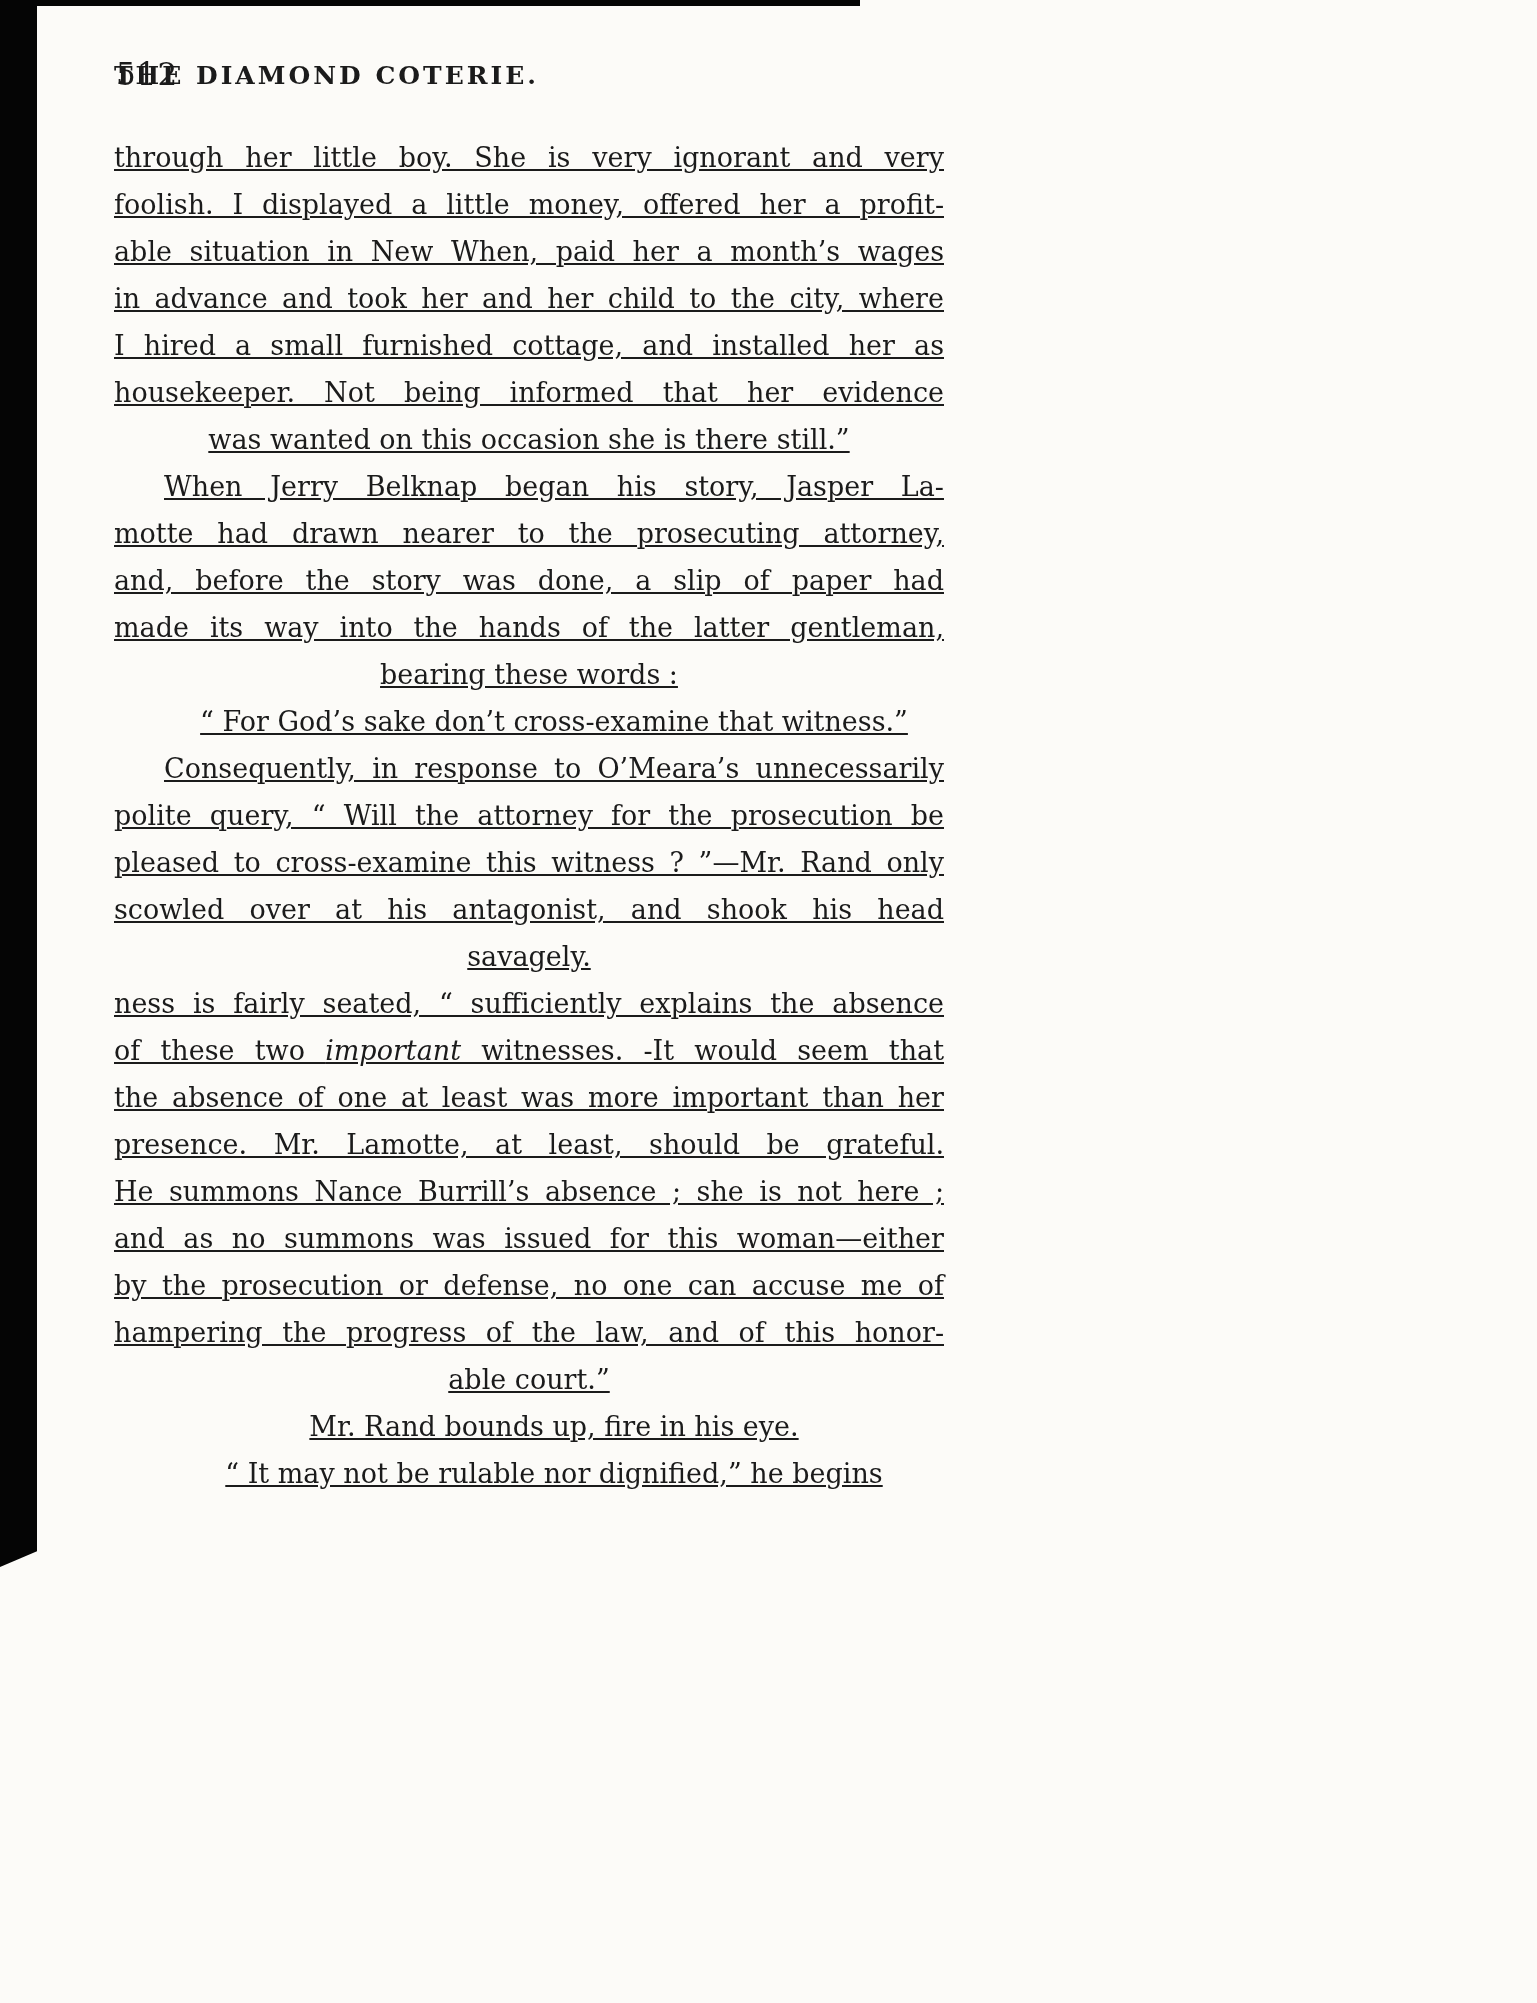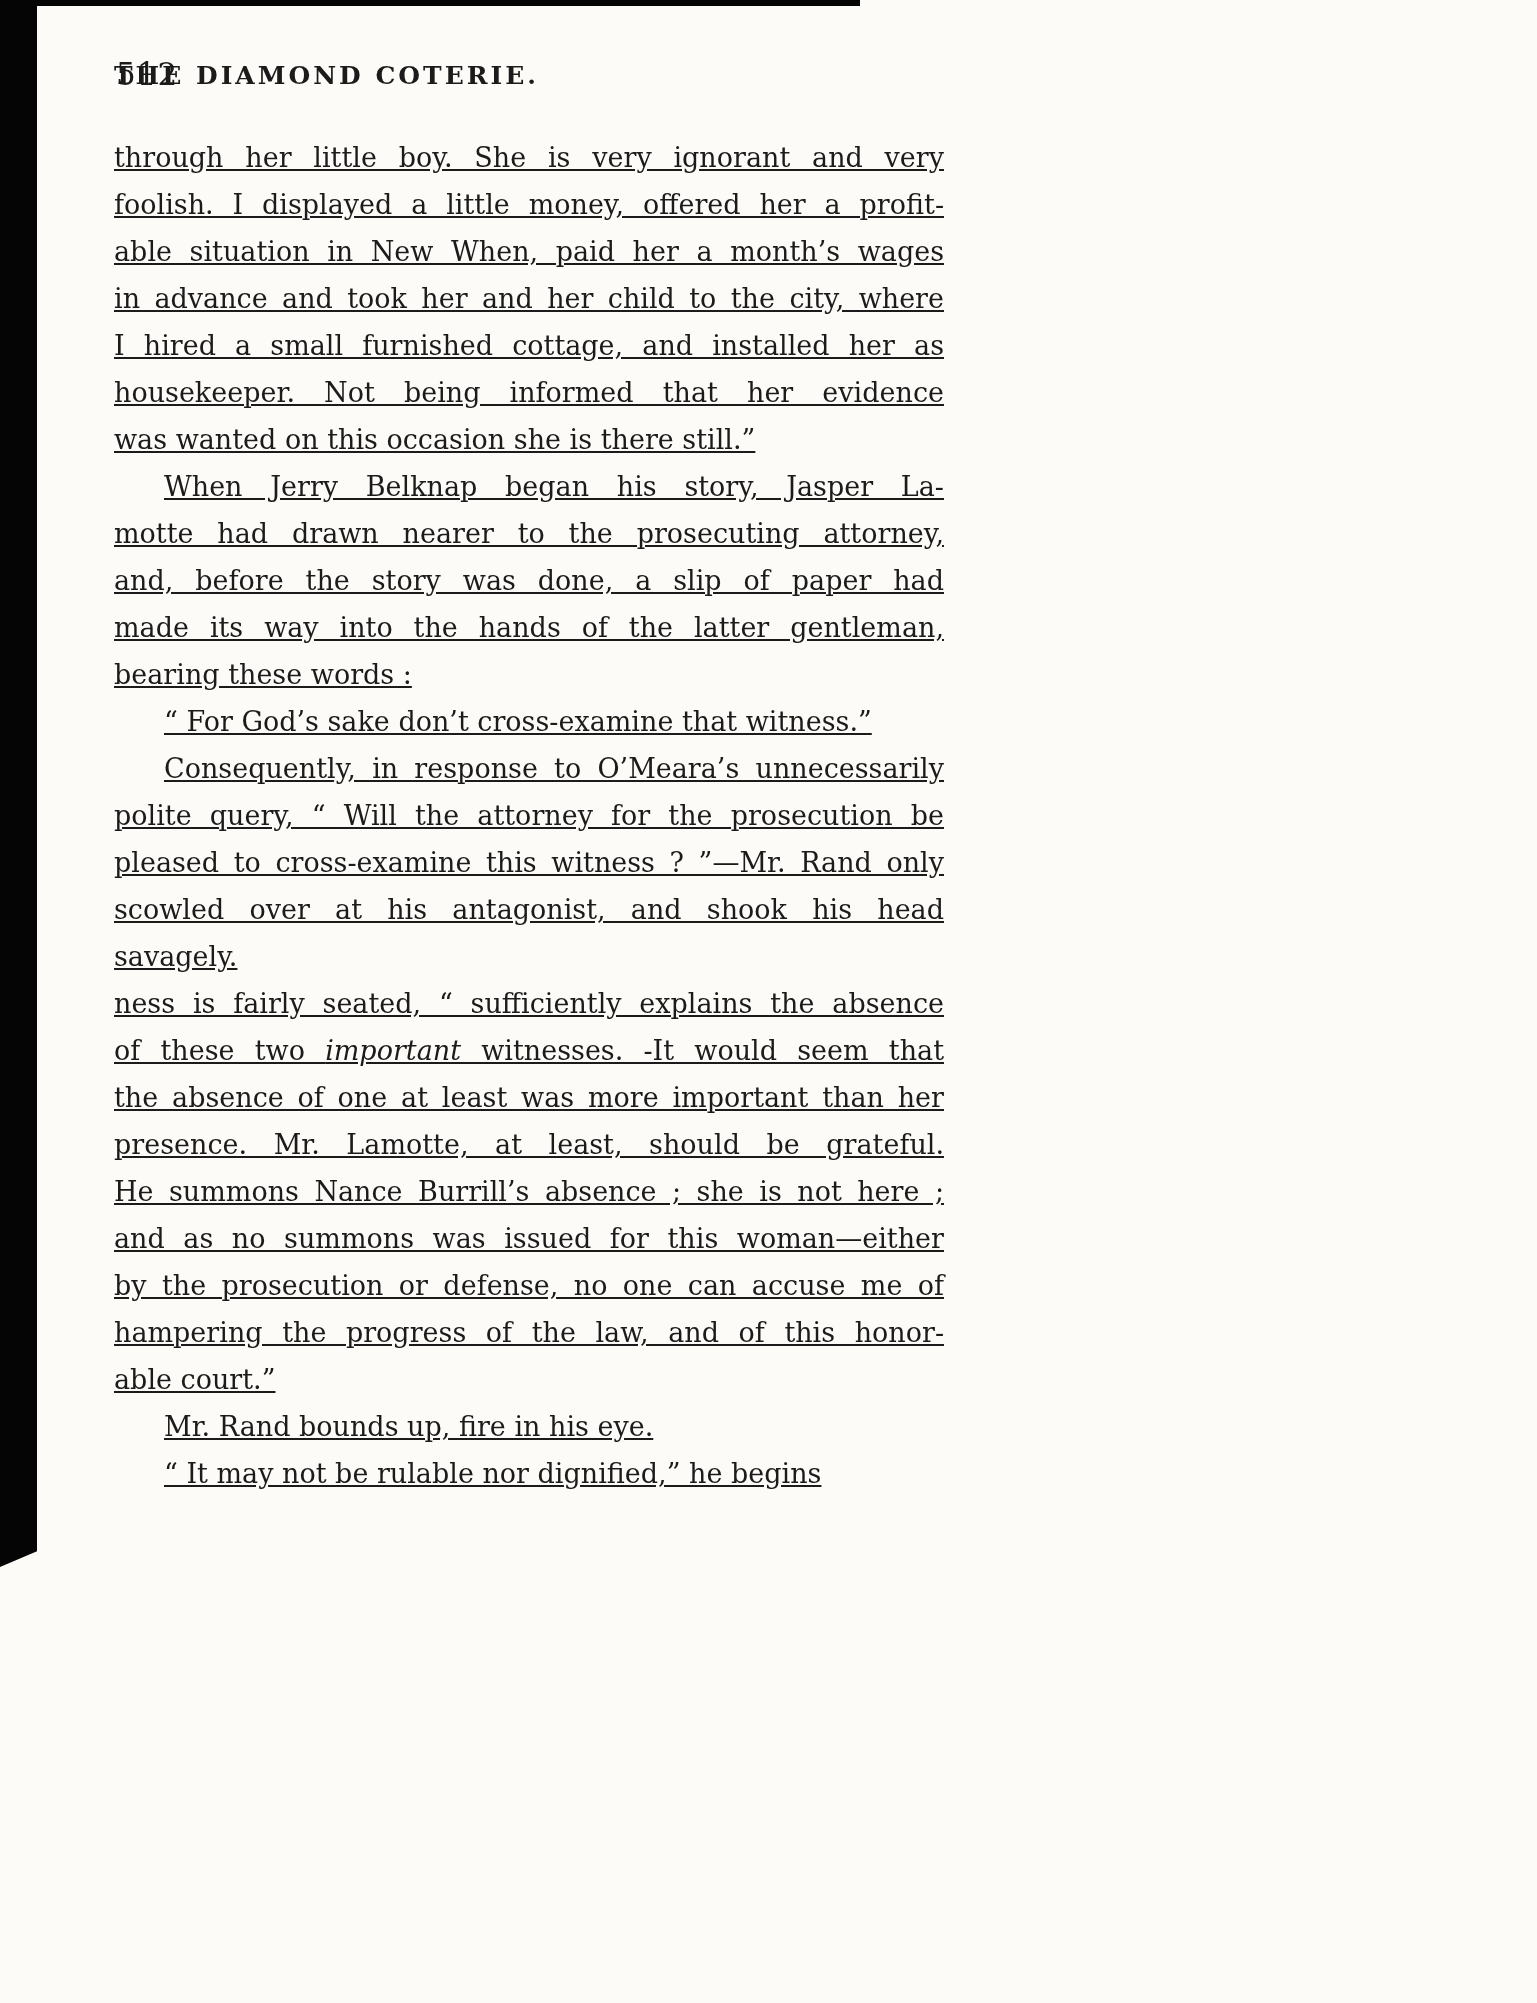--- a/index.html
+++ b/index.html
@@ -52,21 +52,21 @@
 
   .paragraph { margin: 0; }
   .line {
     font-size: 27px;
     line-height: 47px;
     height: 47px;
     overflow: visible;
     text-decoration: underline;
   }
   .line.fill { text-align: justify; text-align-last: justify; }
-  .line.last { text-align: left; }
+  .line.last { text-align: center; }
   .line.indent { text-indent: 50px; }
   .italic { font-style: italic; margin-top: 23px; }
 </style>
 </head>
 <body>
 
 <div class="page">
   <div class="scan-bar-left"></div>
   <div class="scan-bar-top"></div>
 

